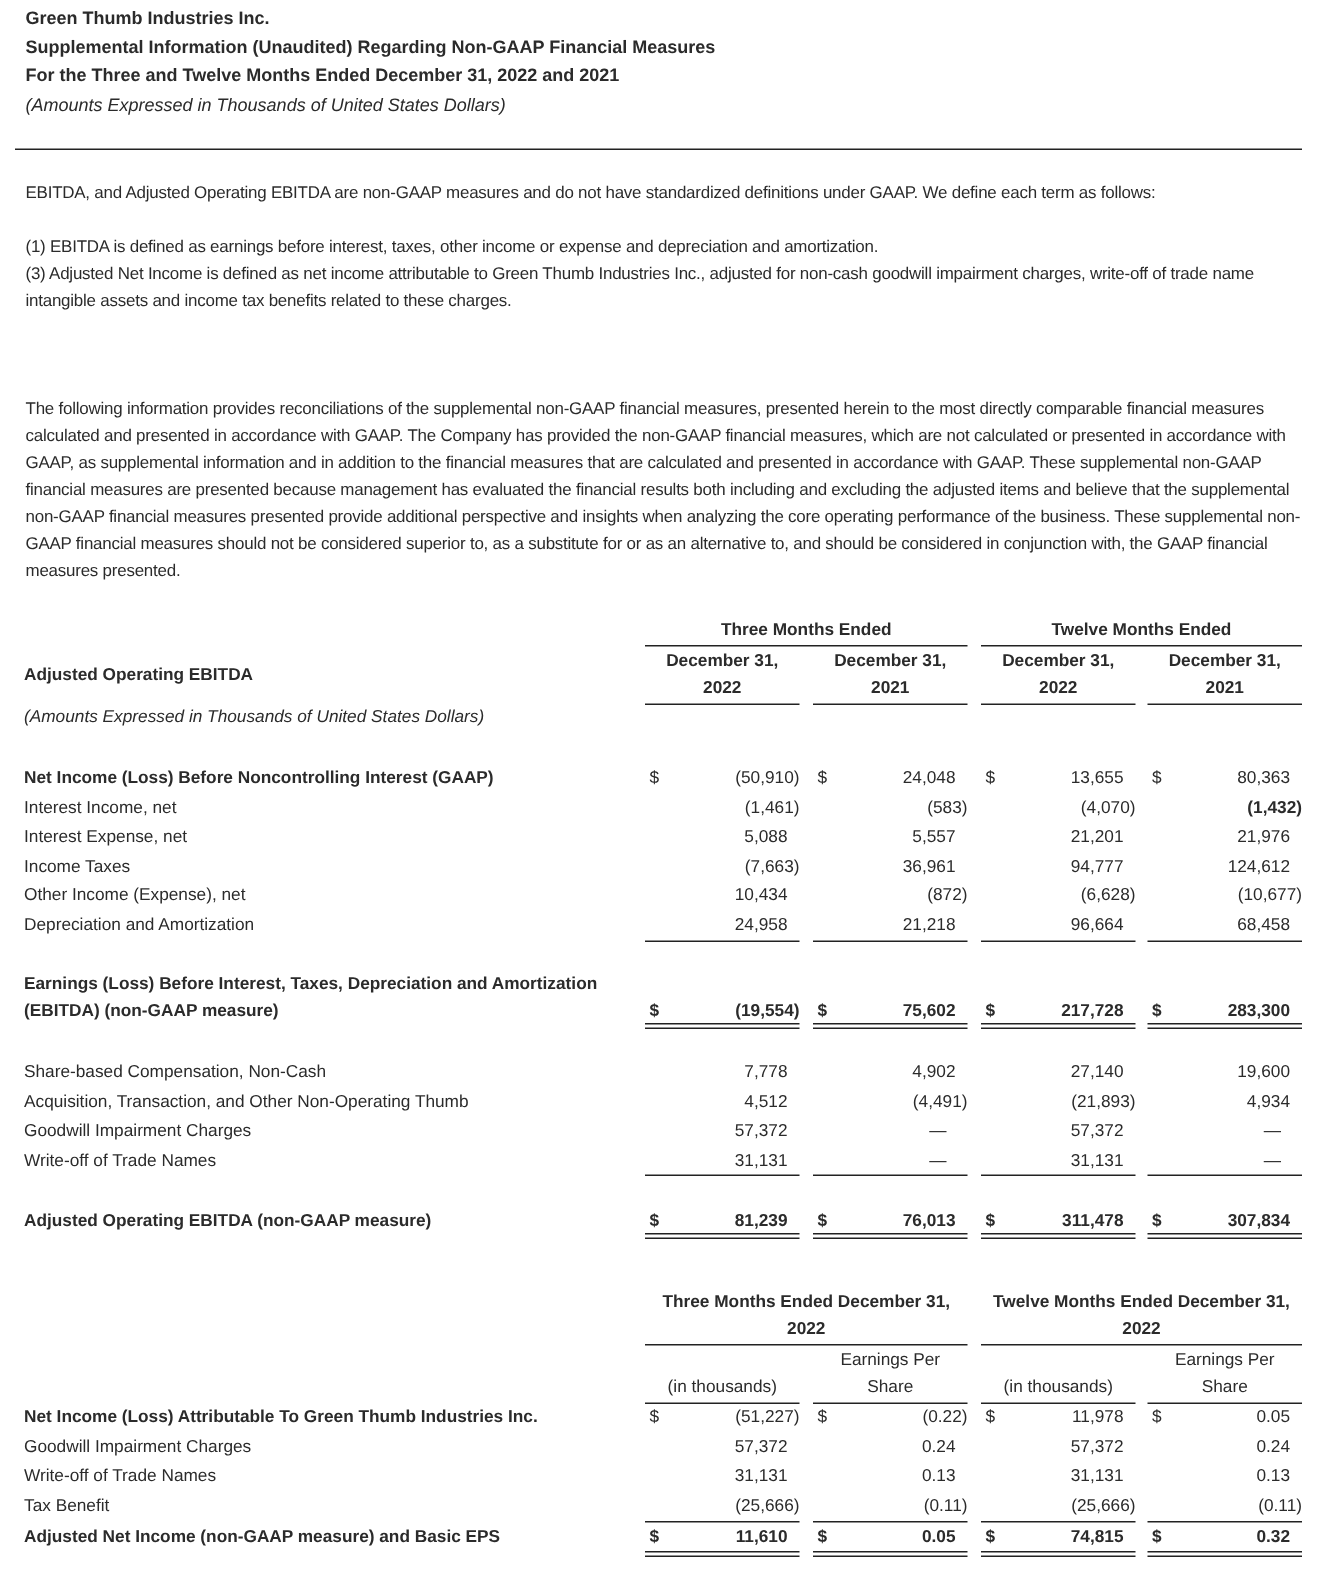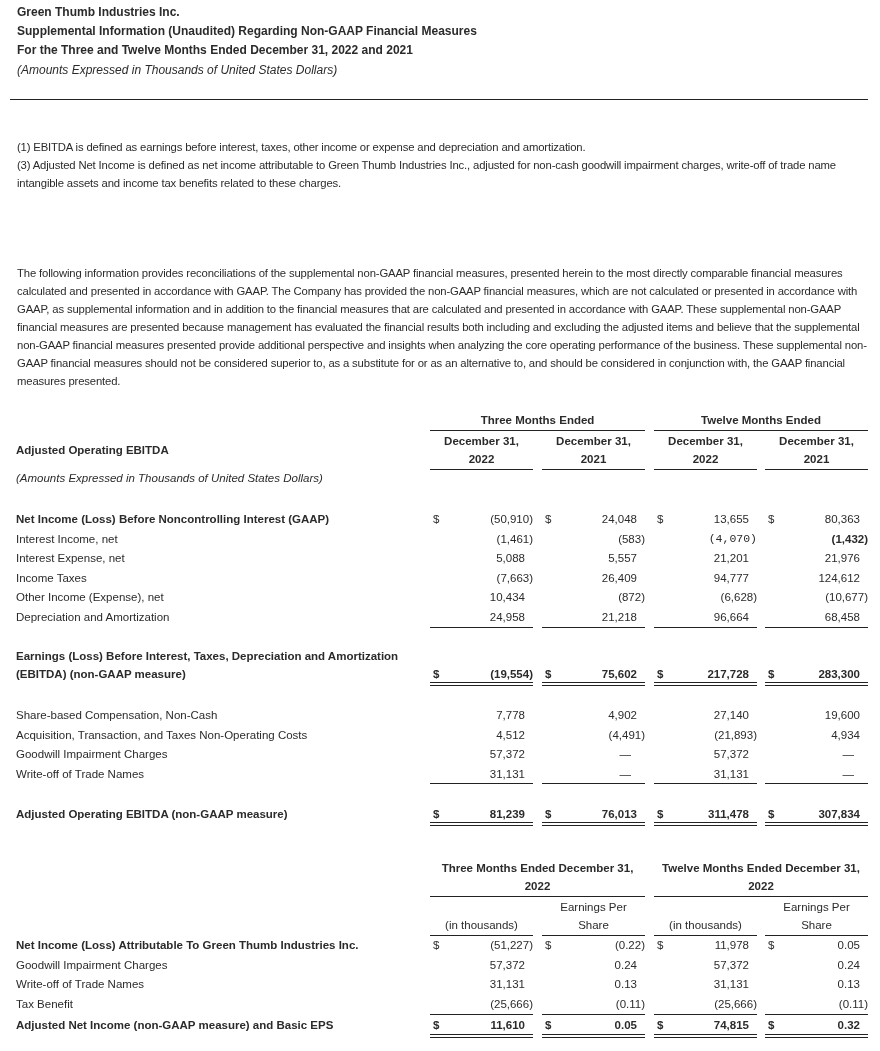--- a/index.html
+++ b/index.html
@@ -32,20 +32,21 @@
 </head>
 <body>
 
 <div class="hdr b" style="top:3px">Green Thumb Industries Inc.</div>
 <div class="hdr b" style="top:22px">Supplemental Information (Unaudited) Regarding Non-GAAP Financial Measures</div>
 <div class="hdr b" style="top:41px">For the Three and Twelve Months Ended December 31, 2022 and 2021</div>
 <div class="hdr i" style="top:61px">(Amounts Expressed in Thousands of United States Dollars)</div>
 <div class="rule-top"></div>
 
 <div class="para" style="top:120px">
+  <p>EBITDA, and Adjusted Operating EBITDA are non-GAAP measures and do not have standardized definitions under GAAP. We define each term as follows:</p>
   <p style="height:18px"></p>
   <p>(1) EBITDA is defined as earnings before interest, taxes, other income or expense and depreciation and amortization.</p>
   <p>(3) Adjusted Net Income is defined as net income attributable to Green Thumb Industries Inc., adjusted for non-cash goodwill impairment charges, write-off of trade name intangible assets and income tax benefits related to these charges.</p>
 </div>
 <div class="para" style="top:264px">The following information provides reconciliations of the supplemental non-GAAP financial measures, presented herein to the most directly comparable financial measures calculated and presented in accordance with GAAP. The Company has provided the non-GAAP financial measures, which are not calculated or presented in accordance with GAAP, as supplemental information and in addition to the financial measures that are calculated and presented in accordance with GAAP. These supplemental non-GAAP financial measures are presented because management has evaluated the financial results both including and excluding the adjusted items and believe that the supplemental non-GAAP financial measures presented provide additional perspective and insights when analyzing the core operating performance of the business. These supplemental non-GAAP financial measures should not be considered superior to, as a substitute for or as an alternative to, and should be considered in conjunction with, the GAAP financial measures presented.</div>
 
 <div>
   <div class="lbl b" style="top:441px">Adjusted Operating EBITDA</div>
   <div class="lbl i" style="top:469px">(Amounts Expressed in Thousands of United States Dollars)</div>
 
@@ -87,21 +88,21 @@
         <span class="val" style="right: 8px;">80,363</span>
       </div>
       <div class="lbl" style="top:529.5px">Interest Income, net</div>
       <div class="cell" style="left:430px;width:103px;top:529.5px;height:18px;">
         <span class="val" style="right: 0px;">(1,461)</span>
       </div>
       <div class="cell" style="left:542px;width:103px;top:529.5px;height:18px;">
         <span class="val" style="right: 0px;">(583)</span>
       </div>
       <div class="cell" style="left:654px;width:103px;top:529.5px;height:18px;">
-        <span class="val" style="right: 0px; font-family: Liberation Mono, monospace;">(4,070)</span>
+        <span class="val" style="right: 0px;">(4,070)</span>
       </div>
       <div class="cell" style="left:765px;width:103px;top:529.5px;height:18px;">
         <span class="val" style="right: 0px; font-weight: bold;">(1,432)</span>
       </div>
       <div class="lbl" style="top:549px">Interest Expense, net</div>
       <div class="cell" style="left:430px;width:103px;top:549px;height:18px;">
         <span class="val" style="right: 8px;">5,088</span>
       </div>
       <div class="cell" style="left:542px;width:103px;top:549px;height:18px;">
         <span class="val" style="right: 8px;">5,557</span>
@@ -110,21 +111,21 @@
         <span class="val" style="right: 8px;">21,201</span>
       </div>
       <div class="cell" style="left:765px;width:103px;top:549px;height:18px;">
         <span class="val" style="right: 8px;">21,976</span>
       </div>
       <div class="lbl" style="top:568.5px">Income Taxes</div>
       <div class="cell" style="left:430px;width:103px;top:568.5px;height:18px;">
         <span class="val" style="right: 0px;">(7,663)</span>
       </div>
       <div class="cell" style="left:542px;width:103px;top:568.5px;height:18px;">
-        <span class="val" style="right: 8px;">26,409</span>
+        <span class="val" style="right: 8px;">36,961</span>
       </div>
       <div class="cell" style="left:654px;width:103px;top:568.5px;height:18px;">
         <span class="val" style="right: 8px;">94,777</span>
       </div>
       <div class="cell" style="left:765px;width:103px;top:568.5px;height:18px;">
         <span class="val" style="right: 8px;">124,612</span>
       </div>
       <div class="lbl" style="top:588px">Other Income (Expense), net</div>
       <div class="cell" style="left:430px;width:103px;top:588px;height:18px;">
         <span class="val" style="right: 8px;">10,434</span>
@@ -183,21 +184,21 @@
       </div>
       <div class="cell" style="left:542px;width:103px;top:706px;height:18px;">
         <span class="val" style="right: 8px;">4,902</span>
       </div>
       <div class="cell" style="left:654px;width:103px;top:706px;height:18px;">
         <span class="val" style="right: 8px;">27,140</span>
       </div>
       <div class="cell" style="left:765px;width:103px;top:706px;height:18px;">
         <span class="val" style="right: 8px;">19,600</span>
       </div>
-      <div class="lbl" style="top:725.5px">Acquisition, Transaction, and Taxes Non-Operating Costs</div>
+      <div class="lbl" style="top:725.5px">Acquisition, Transaction, and Other Non-Operating Thumb</div>
       <div class="cell" style="left:430px;width:103px;top:725.5px;height:18px;">
         <span class="val" style="right: 8px;">4,512</span>
       </div>
       <div class="cell" style="left:542px;width:103px;top:725.5px;height:18px;">
         <span class="val" style="right: 0px;">(4,491)</span>
       </div>
       <div class="cell" style="left:654px;width:103px;top:725.5px;height:18px;">
         <span class="val" style="right: 0px;">(21,893)</span>
       </div>
       <div class="cell" style="left:765px;width:103px;top:725.5px;height:18px;">

